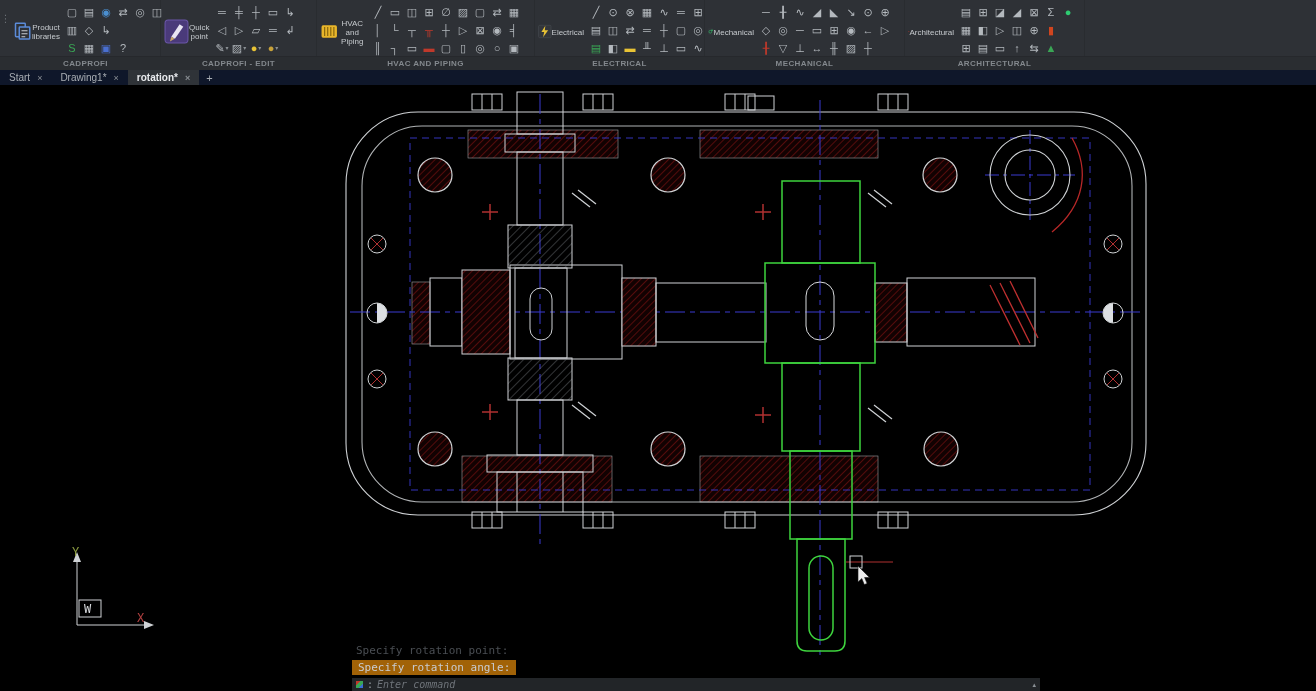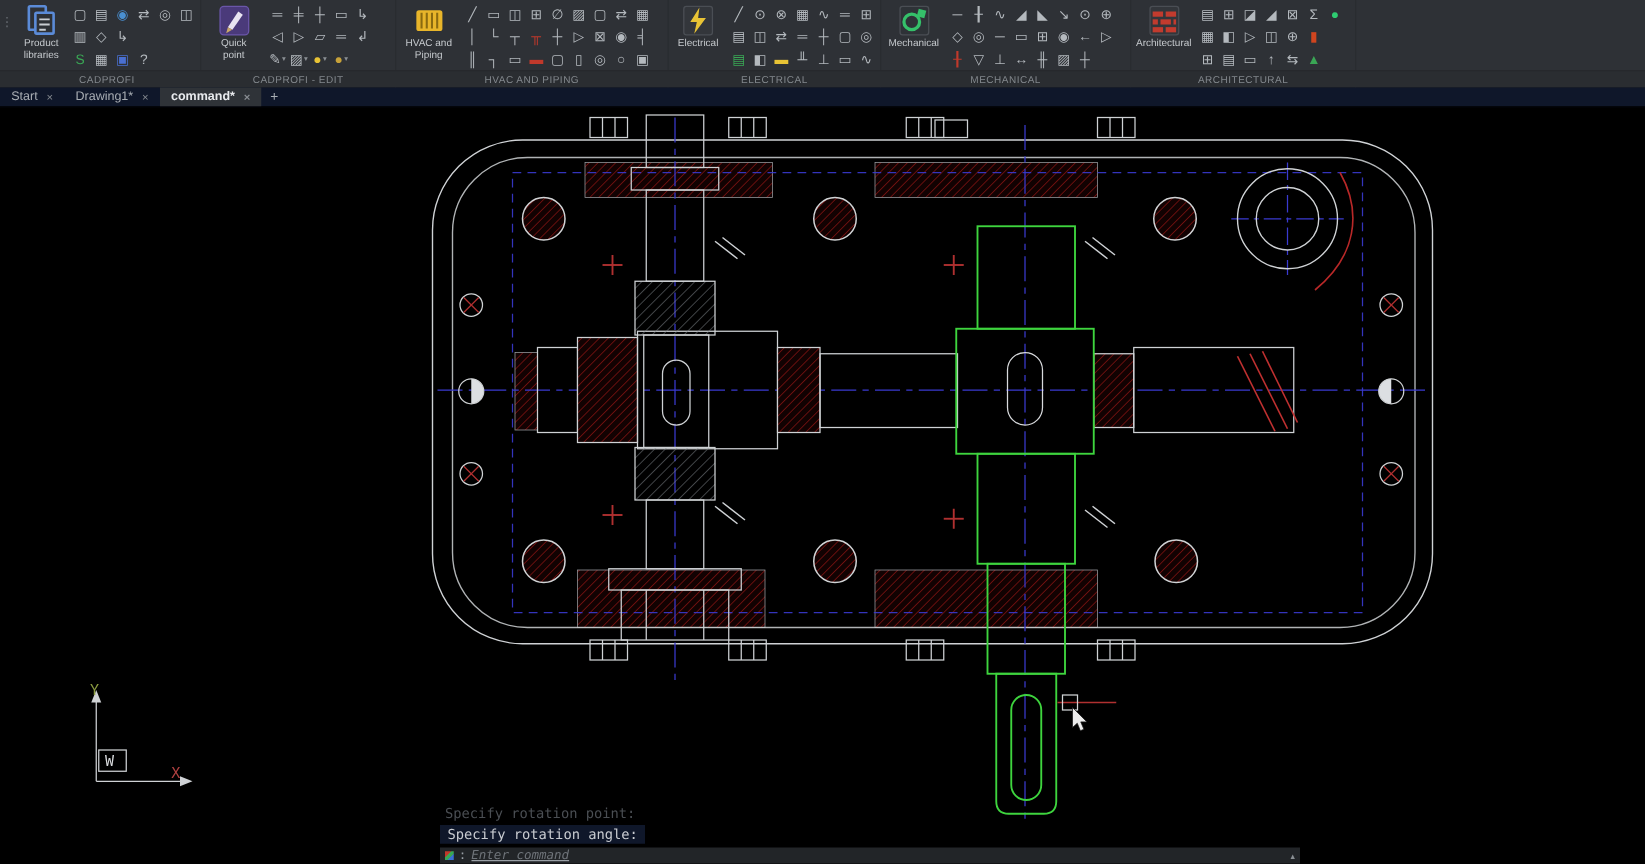--- a/index.html
+++ b/index.html
@@ -8,56 +8,56 @@
 
   
   .ribbon{position:absolute;top:0;left:0;width:1316px;height:70px;background:#2e3136;}
   .ribbon::after{content:"";position:absolute;left:0;bottom:0;width:100%;height:13px;
                  background:#2a2d31;border-top:1px solid #26282c;}
   .ribbon-handle{position:absolute;left:0;top:14px;width:11px;text-align:center;
                  color:#6b7076;font-size:10px;line-height:10px;cursor:pointer;}
   .groups{position:absolute;left:11px;top:0;height:70px;display:flex;}
   .group{position:relative;height:70px;box-sizing:border-box;border-right:1px solid #292c30;}
   .ginner{display:flex;gap:4px;padding:2px 3px 13px 3px;height:57px;box-sizing:content-box;}
-  .bigbtn{width:46px;display:flex;flex-direction:column;align-items:center;padding-top:2px;
+  .bigbtn{width:46px;display:flex;flex-direction:row;align-items:center;padding-top:2px;
           border-radius:2px;cursor:pointer;}
   .bicon{width:25px;height:25px;}
   .bicon svg{width:100%;height:100%;display:block;}
   .blabel{font-size:8px;line-height:9px;color:#c6cace;text-align:center;white-space:pre-line;margin-top:1px;}
   .iconrows{display:flex;flex-direction:column;gap:1px;padding-top:2px;}
   .irow{display:flex;gap:1px;height:17px;}
   .sicon{width:16px;height:16px;display:flex;align-items:center;justify-content:center;
          font-size:11px;line-height:16px;color:#b4b9be;border-radius:2px;cursor:pointer;}
   .sicon.dd::after{content:"▾";font-size:6px;color:#8a8f94;margin-left:1px;}
   .glabel{position:absolute;bottom:2px;left:0;right:0;text-align:center;font-size:8px;
-          letter-spacing:.4px;color:#83888d;z-index:2;}
+          letter-spacing:.4px;color:#83888d;z-index:2;font-weight:bold;}
 
   
   .tabbar{position:absolute;top:70px;left:0;width:1316px;height:16px;background:#0f172a;
           display:flex;align-items:stretch;border-bottom:1px solid #000;box-sizing:border-box;}
   .tab{display:flex;align-items:center;gap:7px;padding:0 9px;font-size:10px;color:#a9aeb4;cursor:pointer;}
   .tab.active{color:#e9ebee;font-weight:bold;background:#2f3338;}
   .tclose{font-size:9px;color:#8a8f94;cursor:pointer;}
   .newtab{display:flex;align-items:center;padding:0 7px;font-size:11px;color:#a9aeb4;cursor:pointer;}
 
   
   .canvas{position:absolute;top:86px;left:0;width:1316px;height:605px;background:#000;}
   .canvas svg{display:block;}
 
   
   .prompt-faded{position:absolute;left:356px;top:644px;color:#4a4e53;
                 font:11px "DejaVu Sans Mono",monospace;}
-  .prompt-box{position:absolute;left:352px;top:660px;background:#0f172a;color:#c9ccd1;
+  .prompt-box{position:absolute;left:352px;top:660px;background:#a16207;color:#c9ccd1;
               padding:1px 6px;font:11px "DejaVu Sans Mono",monospace;}
   .cmdbar{position:absolute;left:352px;top:678px;width:688px;height:13px;background:#222528;
           display:flex;align-items:center;gap:4px;padding:0 4px;box-sizing:border-box;}
   .cmdicon{width:7px;height:7px;background:linear-gradient(135deg,#c0392b 33%,#3aa655 33% 66%,#3b6fd4 66%);}
   .cmdprefix{color:#9aa0a6;font:10px "DejaVu Sans Mono",monospace;}
   .cmdinput{flex:1;background:transparent;border:none;outline:none;color:#9aa0a6;
-            font:italic 10px "DejaVu Sans Mono",monospace;padding:0;text-decoration:underline;}
+            font:italic 10px "DejaVu Sans Mono",monospace;padding:0;}
   .cmdinput::placeholder{color:#6f747a;font-style:italic;}
   .cmdexpand{color:#8a8f94;font-size:7px;cursor:pointer;}
 </style>
 </head>
 <body>
 
 <div class="ribbon">
   <div class="ribbon-handle">⋮</div>
   <div class="groups">
       <div class="group" style="width: 150px;">
@@ -329,21 +329,21 @@
 <div class="tabbar">
     <div class="tab">
       <span class="tlabel">Start</span>
       <span class="tclose">×</span>
     </div>
     <div class="tab">
       <span class="tlabel">Drawing1*</span>
       <span class="tclose">×</span>
     </div>
     <div class="tab active">
-      <span class="tlabel">command*</span>
+      <span class="tlabel">rotation*</span>
       <span class="tclose">×</span>
     </div>
     <div class="newtab">+</div>
   </div>
 
 <div class="canvas">
 <svg width="1316" height="605" viewBox="0 86 1316 605">
   <defs>
     <pattern id="hr" width="5" height="5" patternUnits="userSpaceOnUse" patternTransform="rotate(45)">
       <rect width="5" height="5" fill="#120202"></rect>

